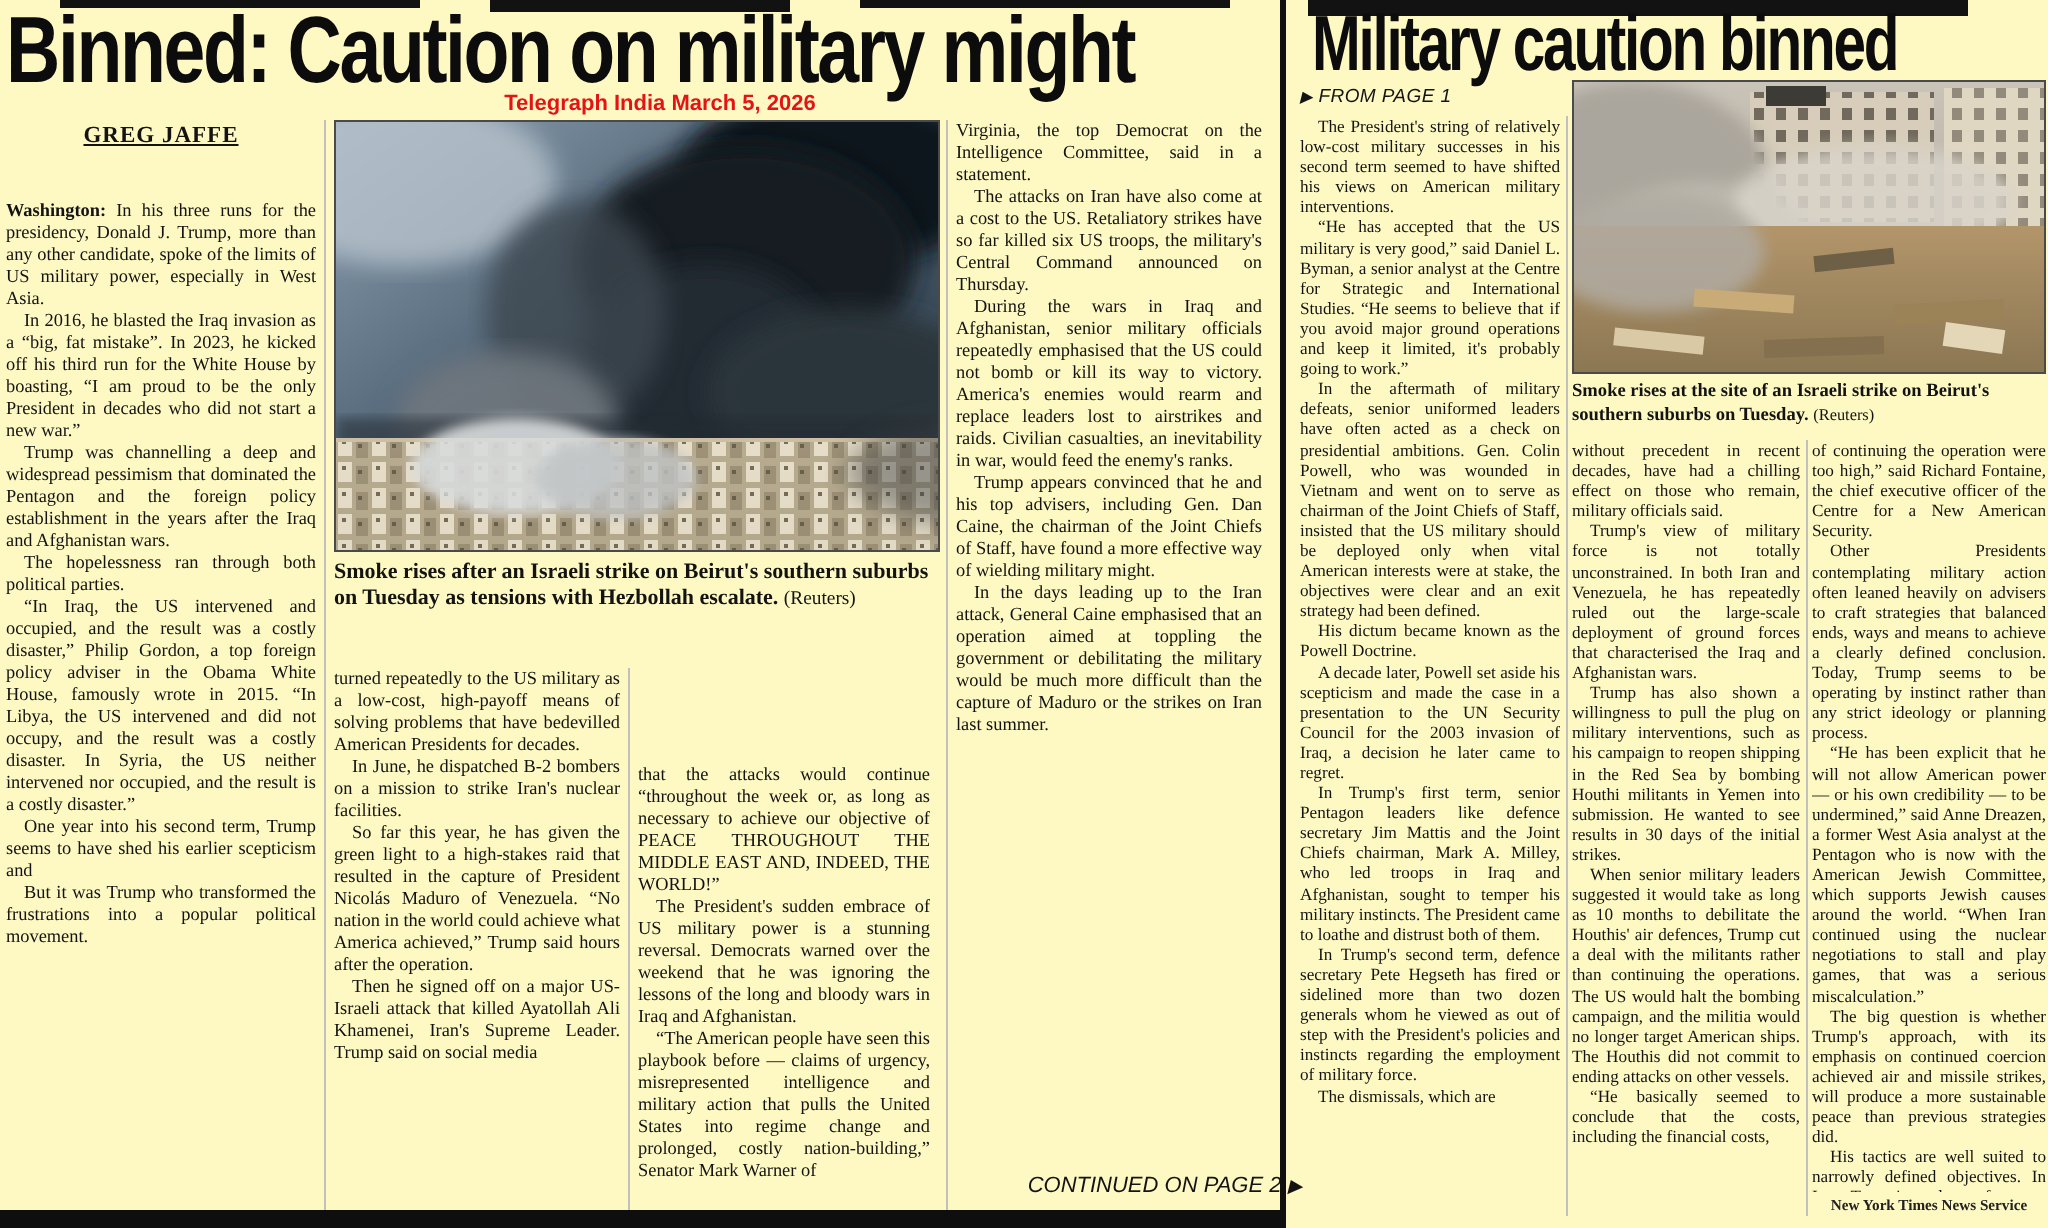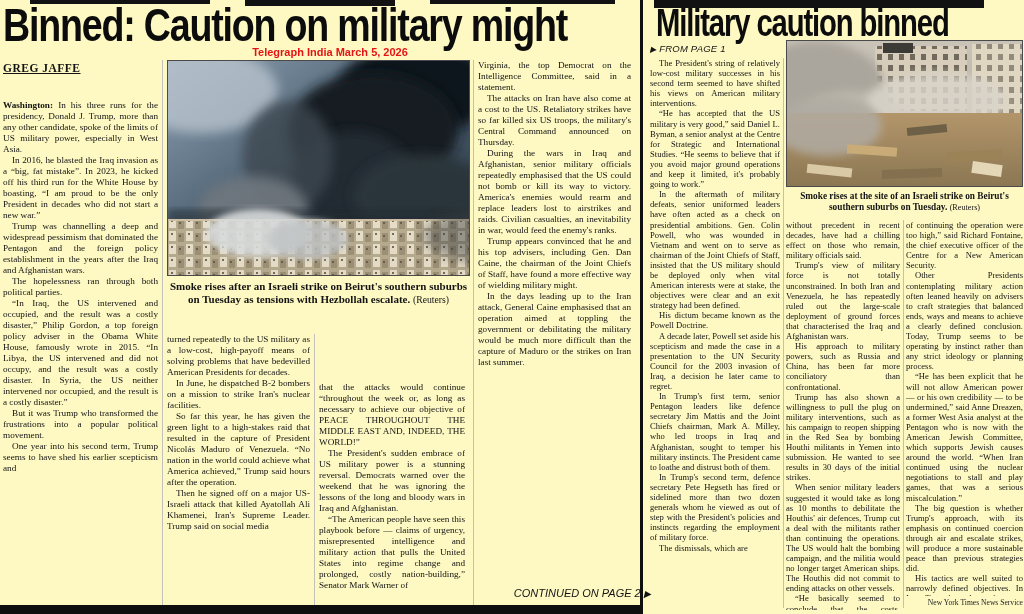--- a/index.html
+++ b/index.html
@@ -7,43 +7,43 @@
         font-family:"Liberation Serif",serif;color:#131313;}
   
   .crop{position:absolute;background:#121212;}
   
   .headline{position:absolute;margin:0;font-family:"Liberation Sans",sans-serif;font-weight:bold;
             color:#0c0c0c;white-space:nowrap;letter-spacing:-1.5px;transform-origin:0 0;}
   .hl-left{left:3px;top:-3px;font-size:47px;transform:scaleX(.80);}
   .hl-right{left:656px;top:1px;font-size:39px;transform:scaleX(.75);}
   .red-credit{position:absolute;left:165px;top:46px;width:330px;text-align:center;
               font-family:"Liberation Sans",sans-serif;font-weight:bold;font-size:11px;color:#e41414;}
-  .byline{position:absolute;left:3px;top:62px;width:155px;text-align:left;font-weight:bold;
+  .byline{position:absolute;left:3px;top:62px;width:155px;text-align:center;font-weight:bold;
           font-size:11.5px;letter-spacing:.5px;text-decoration:underline;}
   
   .col{position:absolute;overflow:hidden;font-size:9.2px;line-height:11px;text-align:justify;hyphens:auto;}
   .rcol{font-size:8.6px;line-height:10.1px;}
   .para{margin:0;text-indent:9px;}
   .para.lead{text-indent:0;}
   .cont > .para:first-child{text-indent:0;}
   .dateline{font-weight:bold;}
   
   .photo-block{position:absolute;margin:0;}
   .photo-frame{display:block;border:1px solid #4a4a4a;}
-  .caption{font-weight:bold;text-align:center;margin-top:4px;}
+  .caption{font-weight:bold;margin-top:4px;}
   .cap-l{font-size:11px;line-height:12.6px;}
   .cap-r{font-size:9.3px;line-height:11.4px;}
   .credit{font-weight:normal;font-size:.88em;}
   
   .from-note{position:absolute;left:650px;top:43px;font-family:"Liberation Sans",sans-serif;
              font-weight:normal;font-style:italic;font-size:9.5px;letter-spacing:.2px;}
   .continued{position:absolute;left:498px;top:587px;width:153px;text-align:right;
              font-family:"Liberation Sans",sans-serif;font-weight:normal;font-style:italic;font-size:11px;}
-  .tagline{position:absolute;left:906px;top:598px;width:117px;text-align:right;
-           font-weight:normal;font-size:7.6px;color:#222;}
+  .tagline{position:absolute;left:906px;top:598px;width:117px;text-align:center;
+           font-weight:bold;font-size:7.6px;color:#222;}
   .tri{font-size:.85em;}
   
   .vrule{position:absolute;width:1px;background:#c2c0bc;}
   .divider{position:absolute;left:640px;top:0;width:3px;height:614px;background:#101010;}
   .bottom-bar{position:absolute;left:0;top:605px;width:643px;height:9px;background:#0e0e0e;}
 </style>
 </head>
 <body>
 
 <div class="page">
@@ -57,22 +57,22 @@
   <div class="red-credit">Telegraph India March 5, 2026</div>
   <div class="byline">GREG JAFFE</div>
 
   <div class="col" style="left:3px;top:100px;width:155px;height:521px;">
     <p class="para lead"><b class="dateline">Washington:</b> <span>In his three runs for the presidency, Donald J. Trump, more than any other candidate, spoke of the limits of US military power, especially in West Asia.</span></p>
     <div>
         <p class="para">In 2016, he blasted the Iraq invasion as a “big, fat mistake”. In 2023, he kicked off his third run for the White House by boasting, “I am proud to be the only President in decades who did not start a new war.”</p>
         <p class="para">Trump was channelling a deep and widespread pessimism that dominated the Pentagon and the foreign policy establishment in the years after the Iraq and Afghanistan wars.</p>
         <p class="para">The hopelessness ran through both political parties.</p>
         <p class="para">“In Iraq, the US intervened and occupied, and the result was a costly disaster,” Philip Gordon, a top foreign policy adviser in the Obama White House, famously wrote in 2015. “In Libya, the US intervened and did not occupy, and the result was a costly disaster. In Syria, the US neither intervened nor occupied, and the result is a costly disaster.”</p>
+        <p class="para">One year into his second term, Trump seems to have shed his earlier scepticism and</p>
         <p class="para">But it was Trump who transformed the frustrations into a popular political movement.</p>
-        <p class="para">One year into his second term, Trump seems to have shed his earlier scepticism and</p>
       </div>
   </div>
 
   <figure class="photo-block" style="left:167px;top:60px;width:303px;">
     <svg class="photo-frame" width="301" height="214" viewBox="0 0 301 214">
       <defs>
         <linearGradient id="sky" x1="0" y1="0" x2="1" y2="1">
           <stop offset="0" stop-color="#8ea0b0"></stop>
             <stop offset=".45" stop-color="#4e6274"></stop>
             <stop offset="1" stop-color="#27343f"></stop>
@@ -193,31 +193,30 @@
       <rect x="20" y="125" width="45" height="9" fill="#d9c9a5" transform="rotate(6 42 129)"></rect>
       <rect x="95" y="128" width="60" height="9" fill="#84704e" transform="rotate(-2 125 132)"></rect>
       <rect x="185" y="122" width="30" height="12" fill="#e3d7b8" transform="rotate(8 200 128)"></rect>
     </svg>
     <figcaption class="caption cap-r"><span>Smoke rises at the site of an Israeli strike on Beirut's southern suburbs on Tuesday.</span> <span class="credit">(Reuters)</span></figcaption>
   </figure>
 
   <div class="col rcol cont" style="left:786px;top:220px;width:114px;height:390px;">
       <p class="para">without precedent in recent decades, have had a chilling effect on those who remain, military officials said.</p>
       <p class="para">Trump's view of military force is not totally unconstrained. In both Iran and Venezuela, he has repeatedly ruled out the large-scale deployment of ground forces that characterised the Iraq and Afghanistan wars.</p>
-      <p class="para">His approach to military powers, such as Russia and China, has been far more conciliatory than confrontational.</p>
       <p class="para">Trump has also shown a willingness to pull the plug on military interventions, such as his campaign to reopen shipping in the Red Sea by bombing Houthi militants in Yemen into submission. He wanted to see results in 30 days of the initial strikes.</p>
       <p class="para">When senior military leaders suggested it would take as long as 10 months to debilitate the Houthis' air defences, Trump cut a deal with the militants rather than continuing the operations. The US would halt the bombing campaign, and the militia would no longer target American ships. The Houthis did not commit to ending attacks on other vessels.</p>
       <p class="para">“He basically seemed to conclude that the costs, including the financial costs,</p>
     </div>
 
   <div class="col rcol cont" style="left:906px;top:220px;width:117px;height:376px;">
       <p class="para">of continuing the operation were too high,” said Richard Fontaine, the chief executive officer of the Centre for a New American Security.</p>
       <p class="para">Other Presidents contemplating military action often leaned heavily on advisers to craft strategies that balanced ends, ways and means to achieve a clearly defined conclusion. Today, Trump seems to be operating by instinct rather than any strict ideology or planning process.</p>
       <p class="para">“He has been explicit that he will not allow American power — or his own credibility — to be undermined,” said Anne Dreazen, a former West Asia analyst at the Pentagon who is now with the American Jewish Committee, which supports Jewish causes around the world. “When Iran continued using the nuclear negotiations to stall and play games, that was a serious miscalculation.”</p>
-      <p class="para">The big question is whether Trump's approach, with its emphasis on continued coercion through air and escalate strikes, will produce a more sustainable peace than previous strategies did.</p>
+      <p class="para">The big question is whether Trump's approach, with its emphasis on continued coercion achieved air and missile strikes, will produce a more sustainable peace than previous strategies did.</p>
       <p class="para">His tactics are well suited to narrowly defined objectives. In Iran, Trump's goals are far more ambitious.</p>
     </div>
 
   <div class="tagline">New York Times News Service</div>
 
   <span class="vrule" style="left:783px;top:58px;height:550px;"></span>
   <span class="vrule" style="left:903px;top:220px;height:388px;"></span>
 
 </div>
 

